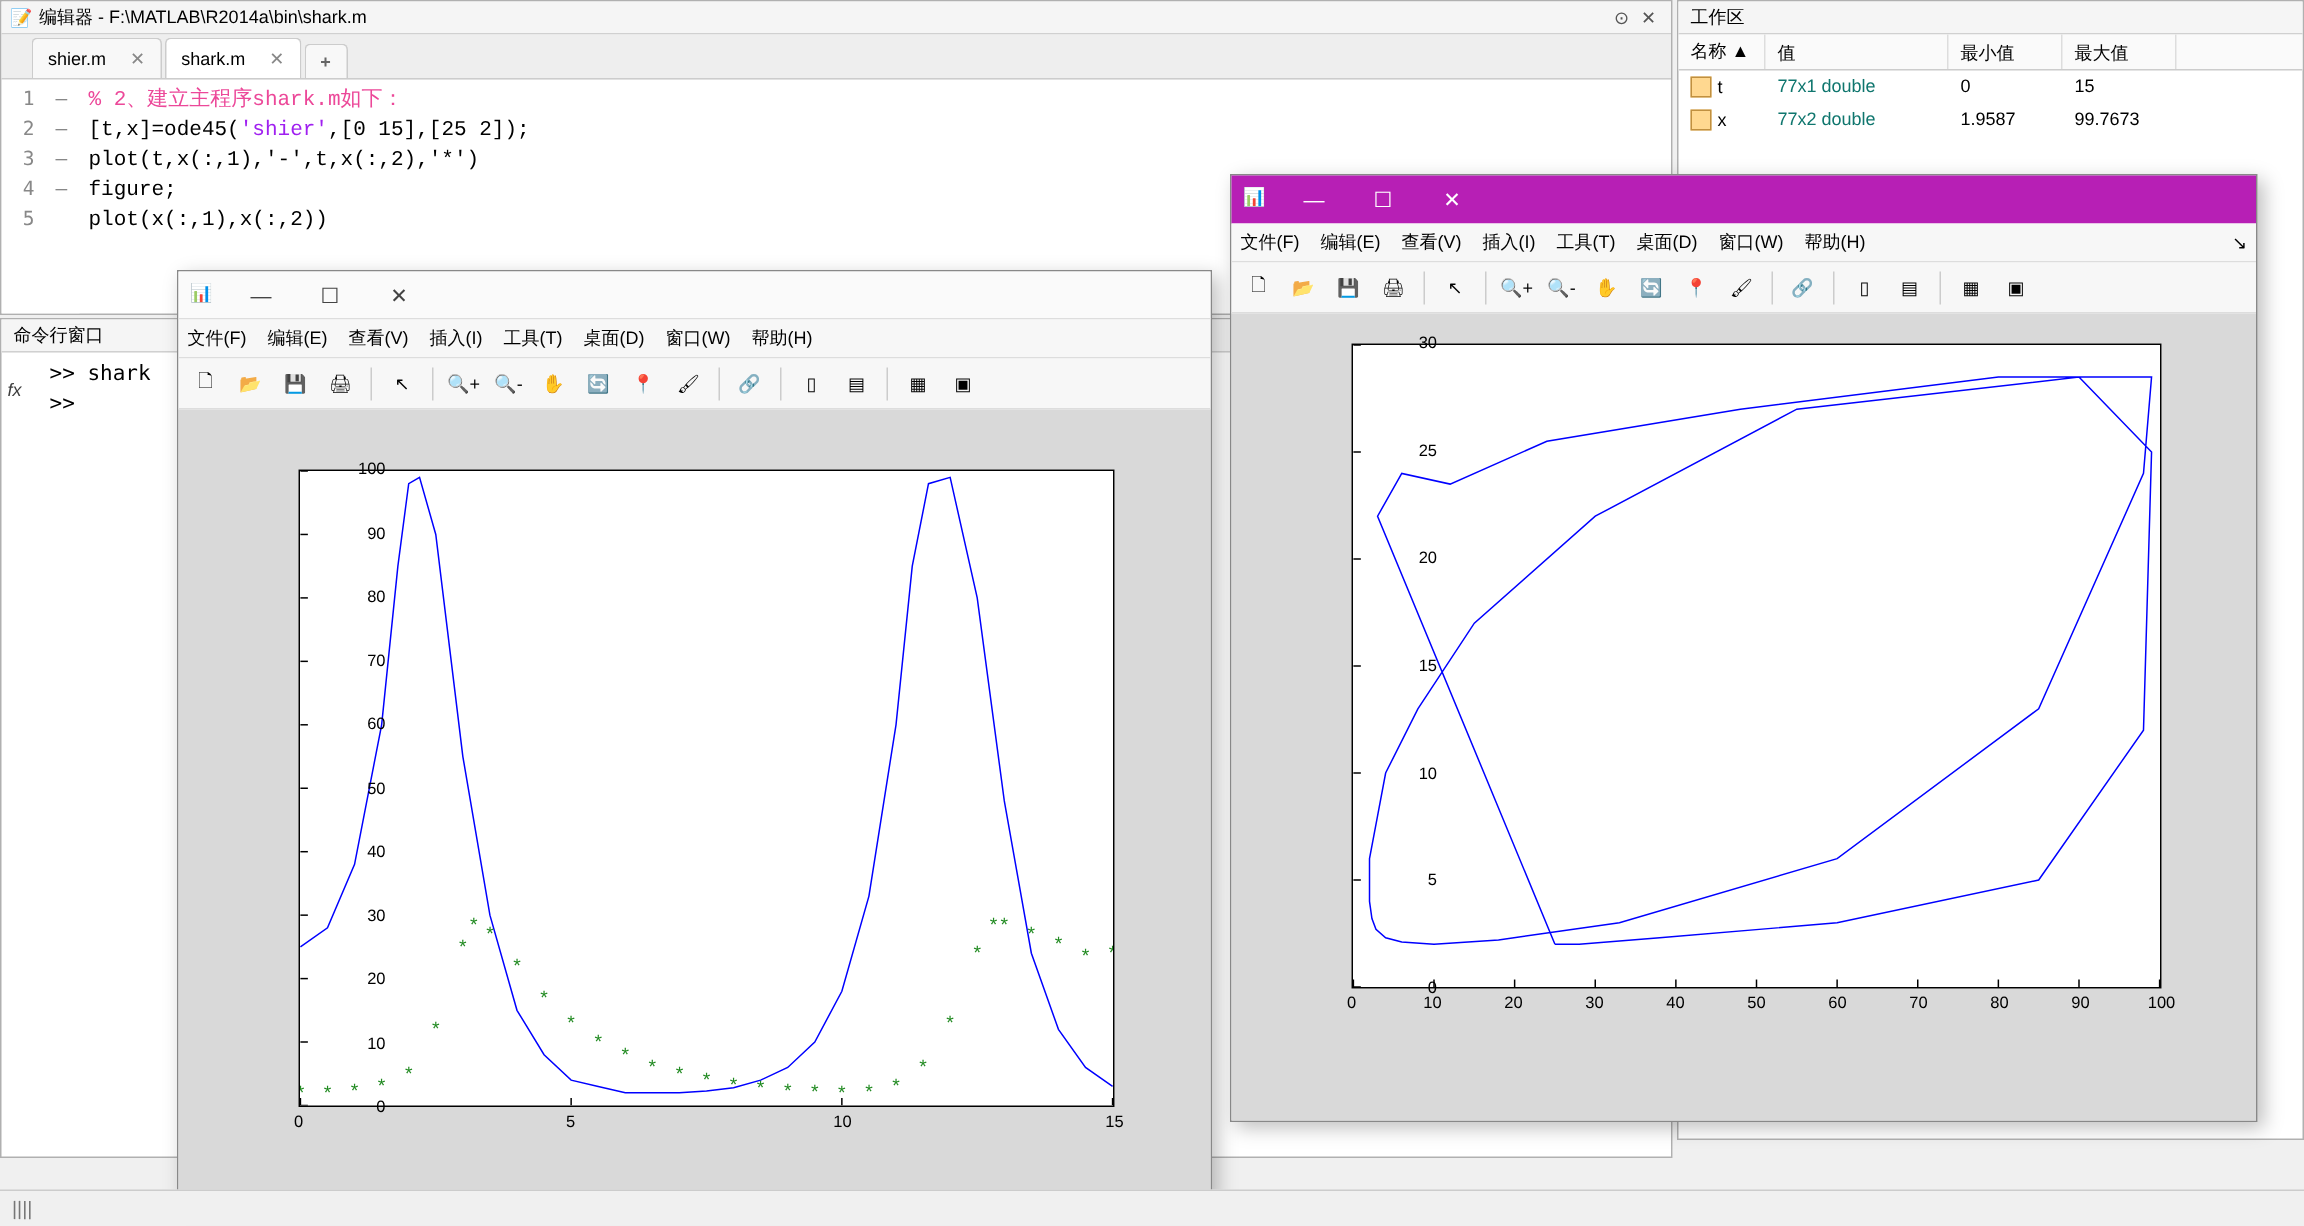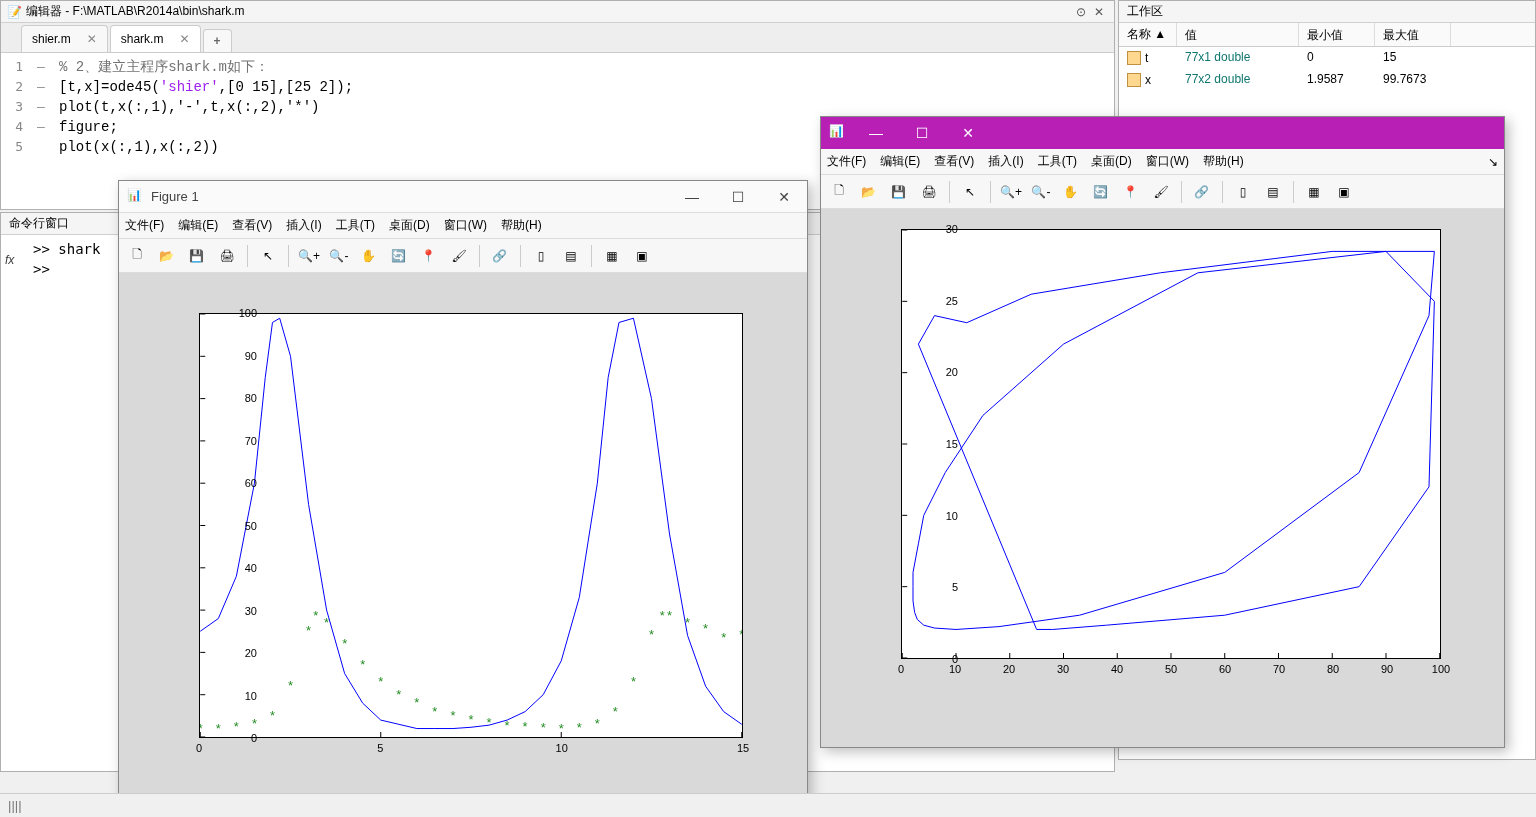--- a/index.html
+++ b/index.html
@@ -11,21 +11,21 @@
   .editor-titlebar .winbtn { width: 18px; height: 18px; display: flex; align-items: center; justify-content: center; color: #555; cursor: pointer; }
   .tabbar { height: 30px; background: #eee; border-bottom: 1px solid #ccc; display: flex; align-items: flex-end; padding-left: 20px; }
   .tab { padding: 6px 10px; background: #f8f8f8; border: 1px solid #ccc; border-bottom: none; margin-right: 2px; border-radius: 4px 4px 0 0; display: flex; align-items: center; gap: 16px; font-size: 12px; cursor: pointer; }
   .tab.active { background: #fff; }
   .tab .close { color: #888; }
   .tab.plus { padding: 4px 10px; font-weight: bold; color: #666; }
   .code-area { display: flex; height: calc(100% - 52px); overflow: hidden; }
   .gutter { width: 28px; background: #fff; text-align: right; padding: 4px 6px 0 0; color: #888; font-family: Consolas, monospace; font-size: 13px; line-height: 20px; }
   .gutter2 { width: 24px; background: #fff; text-align: center; padding: 4px 0 0 0; color: #888; font-family: Consolas, monospace; font-size: 13px; line-height: 20px; }
   .code { flex: 1; padding: 4px 6px; font-family: Consolas, "Courier New", monospace; font-size: 14px; line-height: 20px; white-space: pre; }
-  .code .comment { color: #737373; }
+  .code .comment { color: #ec4899; }
   .code .string { color: #A020F0; }
   .code .text { color: #000; }
 
   .cmd-pane { position: absolute; left: 0; top: 212px; width: 1115px; height: 560px; background: #fff; border: 1px solid #b0b0b0; }
   .cmd-title { height: 22px; background: #f5f5f5; border-bottom: 1px solid #d0d0d0; padding: 2px 8px; font-size: 12px; }
   .cmd-body { display: flex; height: calc(100% - 22px); }
   .fx-gutter { width: 26px; padding: 4px; font-style: italic; color: #404040; }
   .cmd-text { flex: 1; padding: 4px 6px; font-family: Consolas, monospace; font-size: 14px; line-height: 20px; white-space: pre; }
 
   .workspace-pane { position: absolute; left: 1118px; top: 0; width: 418px; height: 760px; background: #fff; border: 1px solid #b0b0b0; }
@@ -140,21 +140,20 @@
       </div>
     <div class="ws-col-val">77x2 double</div>
     <div class="ws-col-min">1.9587</div>
     <div class="ws-col-max">99.7673</div>
   </div>
 </div>
 
 <div class="figure-window fig1">
   <div class="fig-titlebar">
     <span class="ficon">📊</span>
-    <span class="ftitle">Figure 1</span>
     <span class="wbtn">—</span>
     <span class="wbtn">☐</span>
     <span class="wbtn">✕</span>
   </div>
   <div class="fig-menubar">
     <span>文件(F)</span>
     <span>编辑(E)</span>
     <span>查看(V)</span>
     <span>插入(I)</span>
     <span>工具(T)</span>

